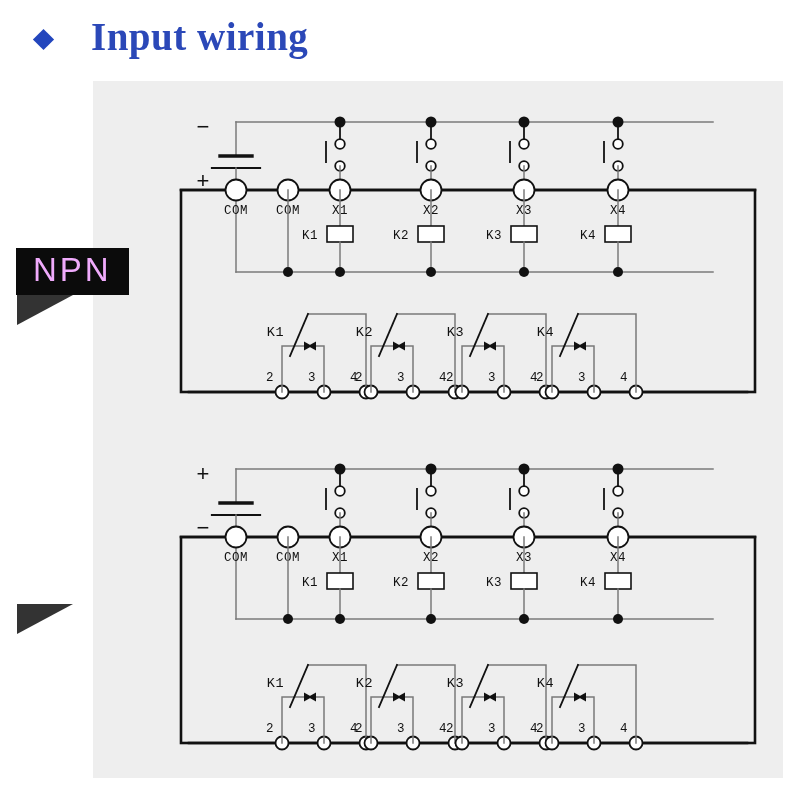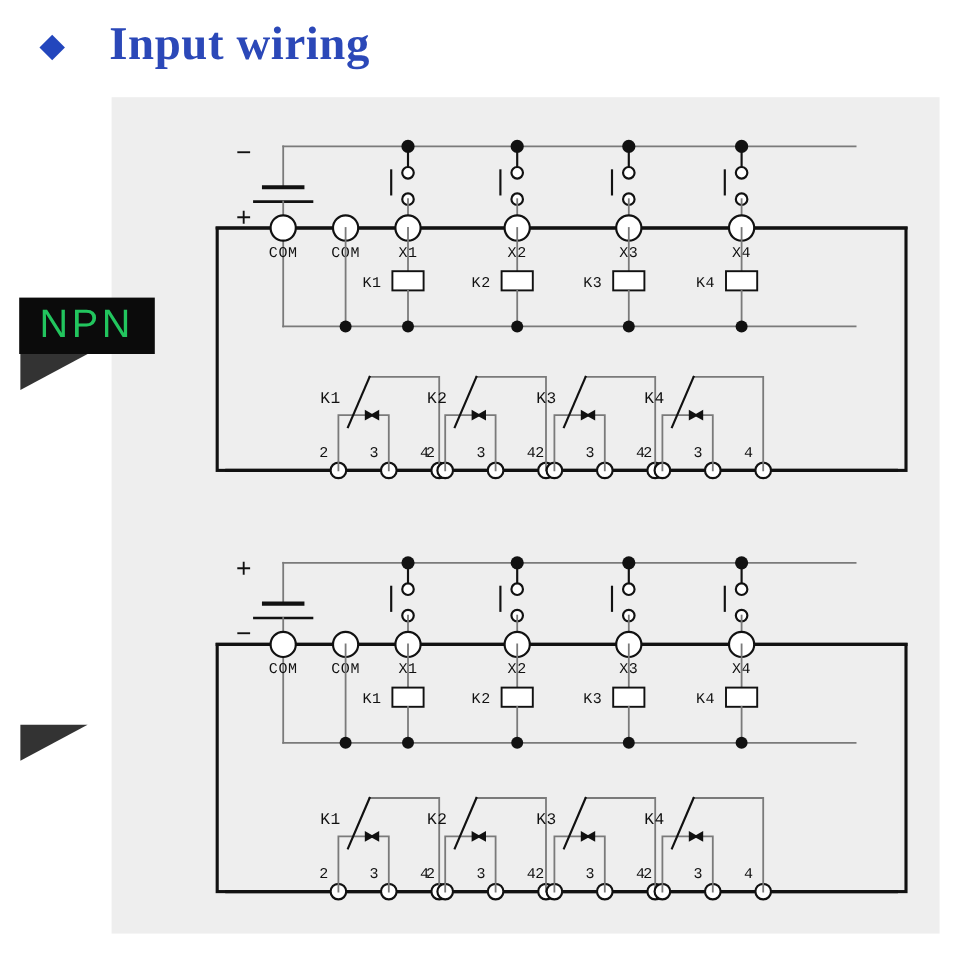--- a/index.html
+++ b/index.html
@@ -63,21 +63,21 @@
     height: 800px;
   }
 
   
   .corner-label {
     position: absolute;
     z-index: 5;
   }
   .corner-label .tag {
     background: #0b0b0b;
-    color: #22c55e;
+    color: #f0abfc;
     font-family: "Liberation Sans", sans-serif;
     font-size: 33px;
     letter-spacing: 3px;
     padding: 5px 17px 7px 17px;
     line-height: 1.06;
     display: block;
   }
   .corner-label .tail {
     width: 0;
     height: 0;

